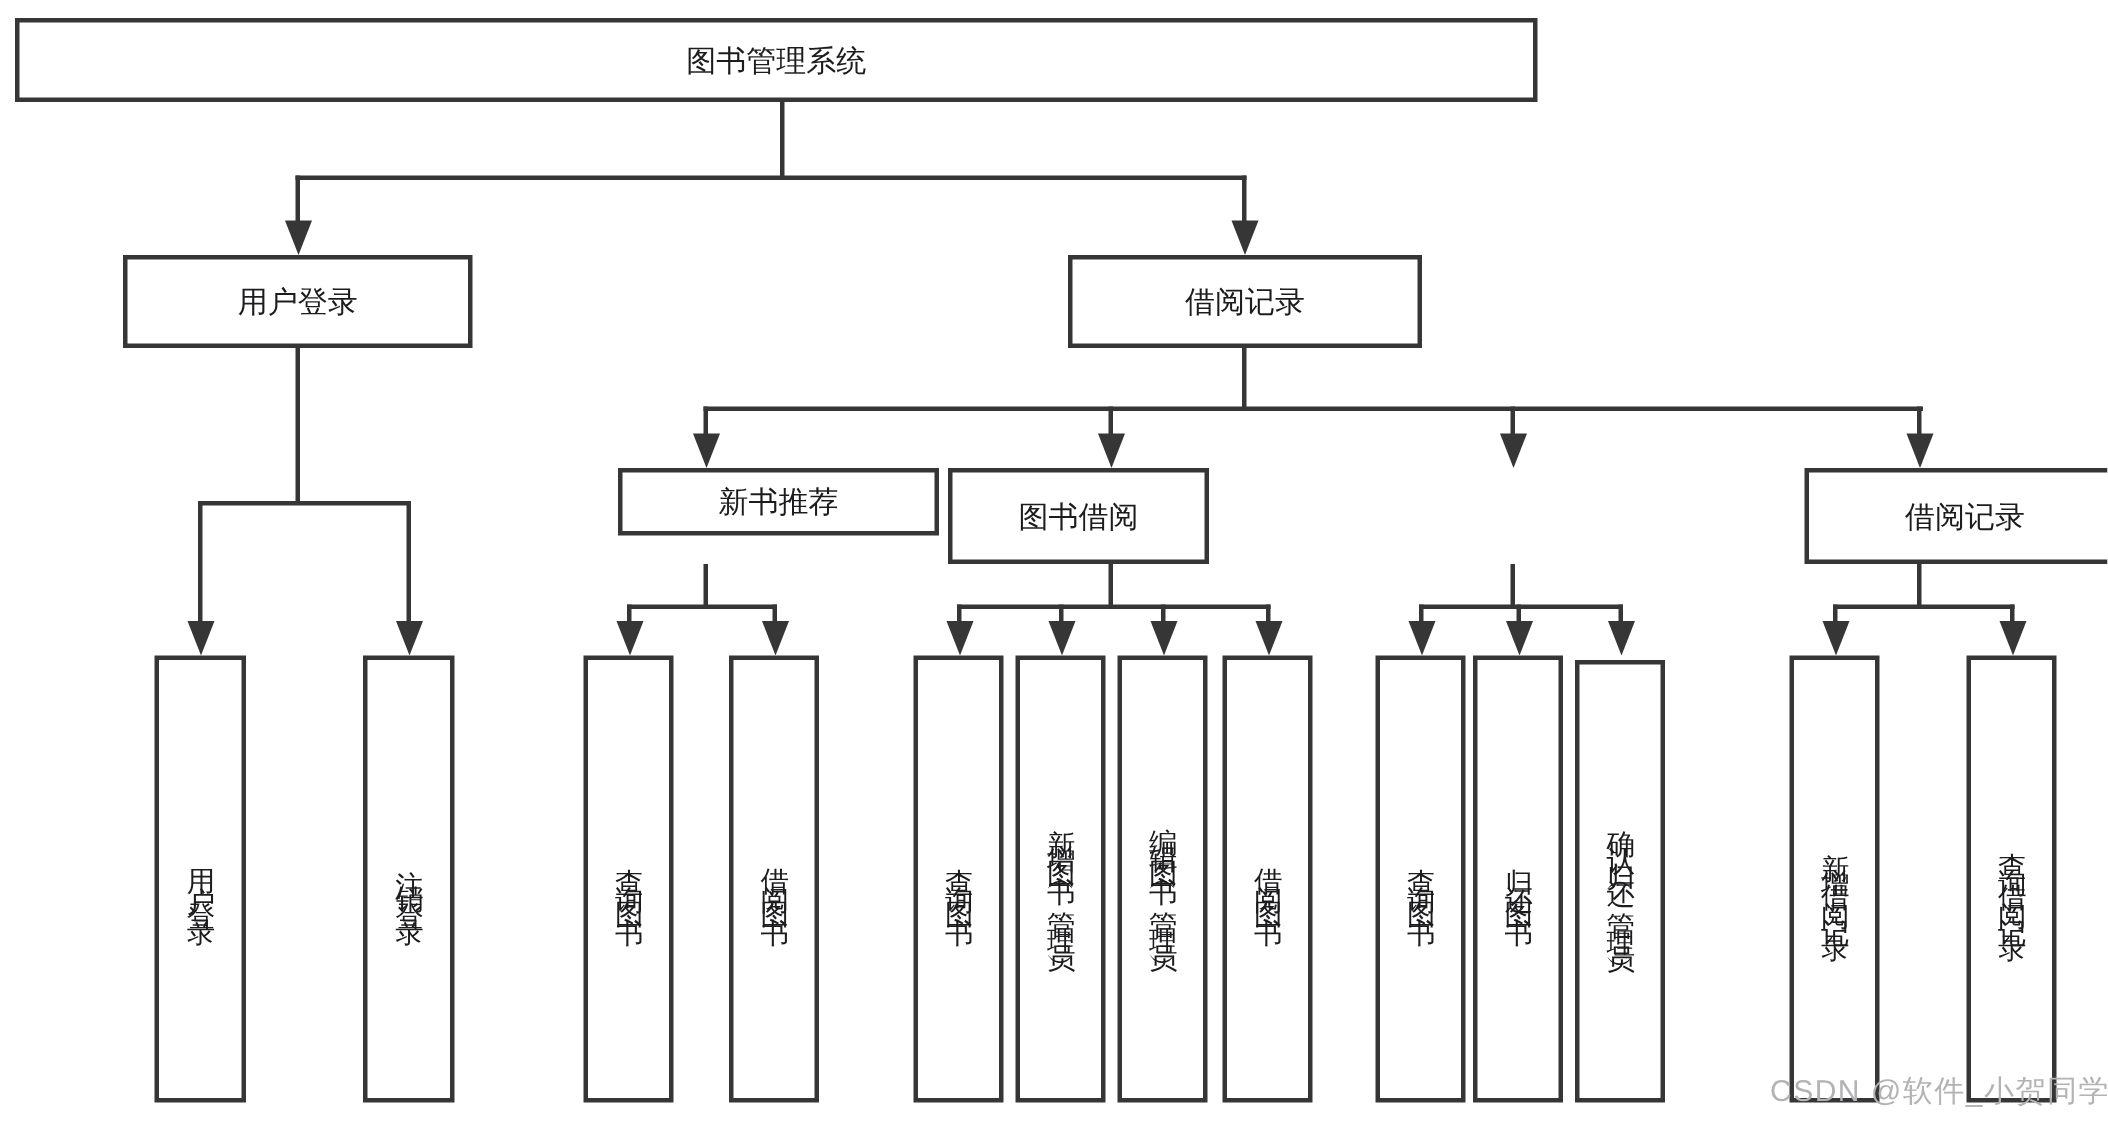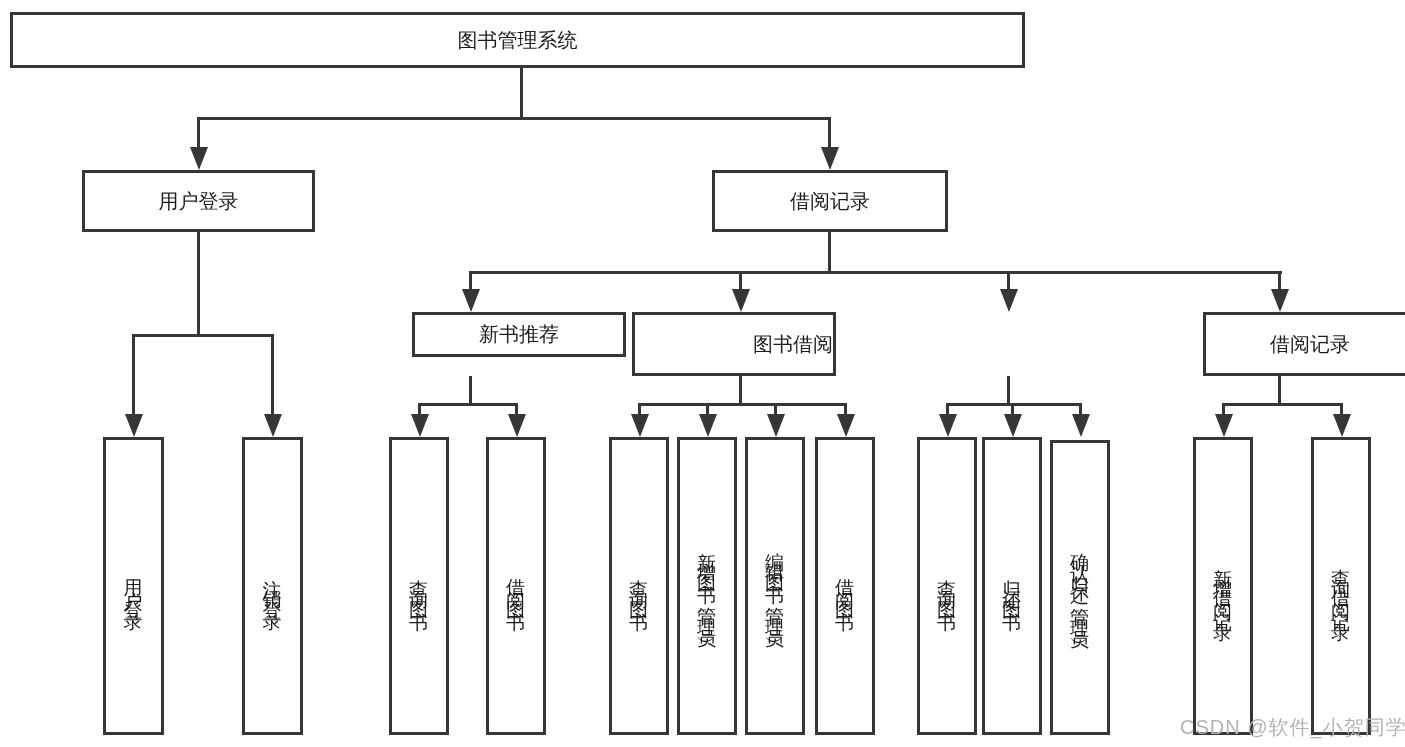--- a/index.html
+++ b/index.html
@@ -90,21 +90,21 @@
   <div class="vline" style="left:739px;top:271px;width:3px;height:20px;"></div>
   <div class="arrow" style="left:732px;top:289px;"></div>
   <div class="vline" style="left:1007px;top:271px;width:3px;height:20px;"></div>
   <div class="arrow" style="left:1000px;top:289px;"></div>
   <div class="vline" style="left:1278px;top:271px;width:3px;height:20px;"></div>
   <div class="arrow" style="left:1271px;top:289px;"></div>
 
   <div class="box" style="left:364px;top:312px;width:214px;height:45px;margin-left:48px;">
     <span>新书推荐</span>
   </div>
-  <div class="box" style="left:632px;top:312px;width:204px;height:64px;justify-content:flex-end;">
+  <div class="box" style="left:632px;top:312px;width:174px;height:64px;">
     <span>图书借阅</span>
   </div>
   <div class="box" style="left:1172px;top:312px;width:214px;height:64px;margin-left:31px;">
     <span>借阅记录</span>
   </div>
 
   <div class="vline" style="left:469px;top:376px;width:3px;height:30px;"></div>
   <div class="hline" style="left:418px;top:403px;width:100px;height:3px;"></div>
   <div class="vline" style="left:418px;top:403px;width:3px;height:13px;"></div>
   <div class="arrow" style="left:411px;top:414px;"></div>

